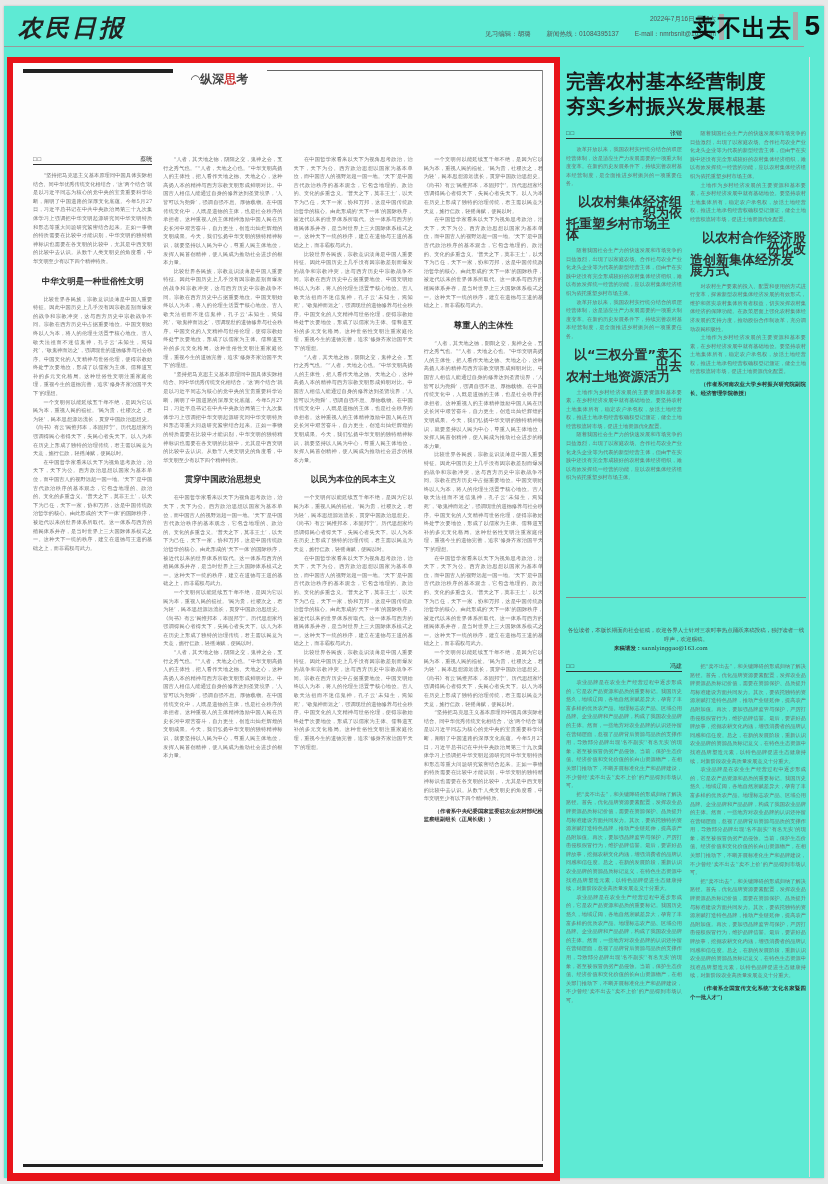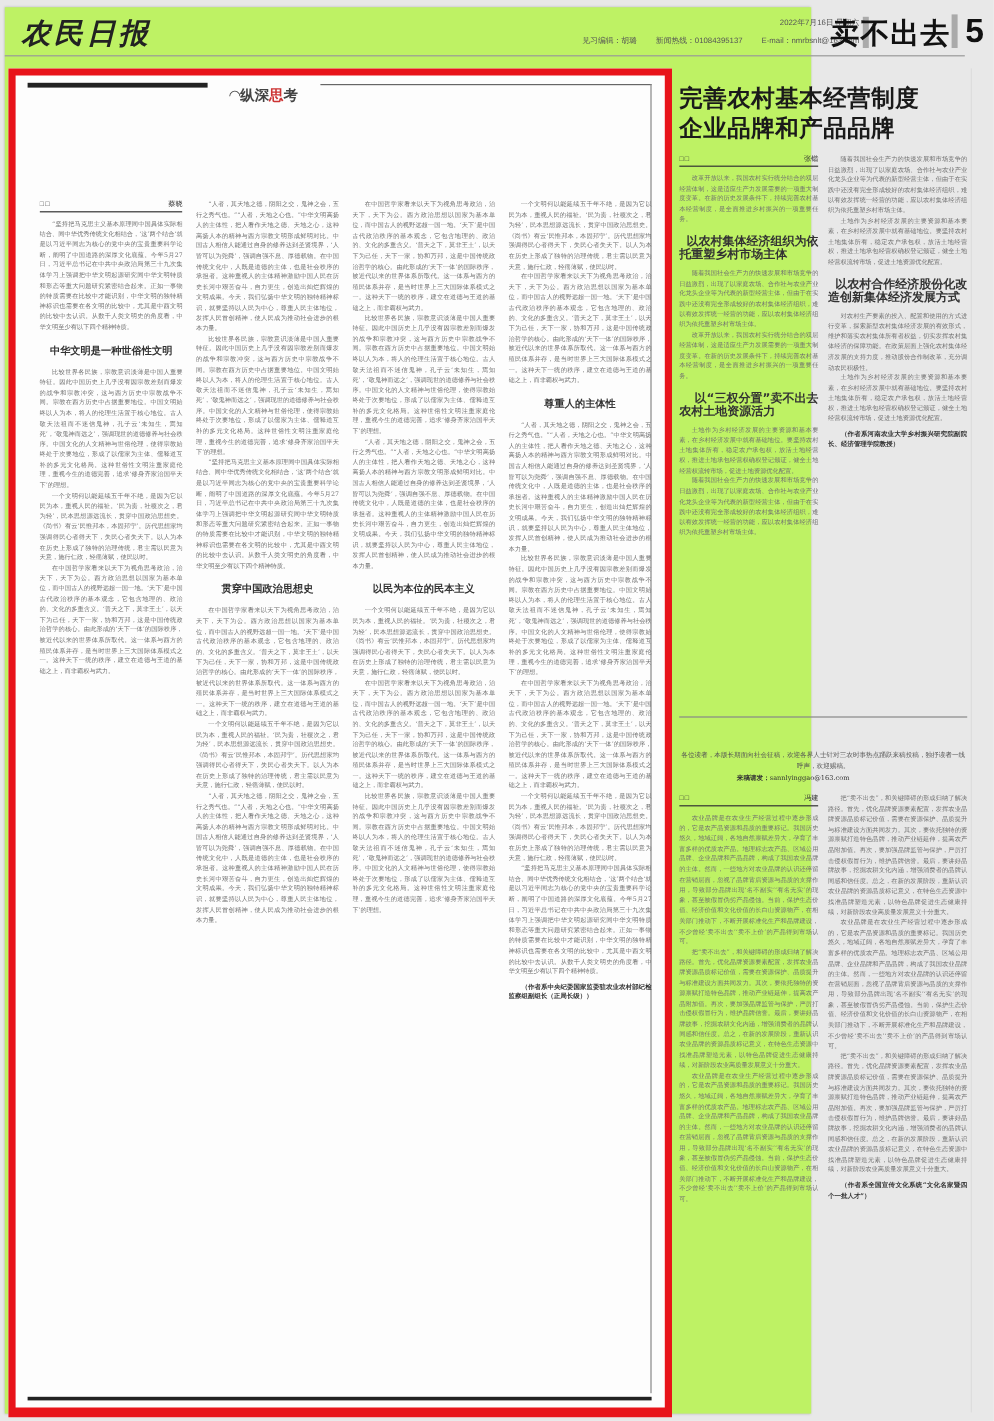--- a/index.html
+++ b/index.html
@@ -1,53 +1,53 @@
 <!DOCTYPE html>
 <html><head>
 <meta charset="utf-8">
 <style>
   * { box-sizing: border-box; margin: 0; padding: 0; }
   html, body { width: 828px; height: 1184px; overflow: hidden; background: #e8e8e8; }
   body { font-family: "DejaVu Serif", "Liberation Serif", serif; color: #333; position: relative; }
-  .page { position: absolute; left: 4px; top: 6px; width: 672px; height: 1172px; background: #bef264; box-shadow: 0 0 2px #bbb; }
+  .page { position: absolute; left: 4px; top: 6px; width: 820px; height: 1172px; background: #5eead4; box-shadow: 0 0 2px #bbb; }
   
   .masthead { position: absolute; left: 0; top: 0; width: 820px; height: 50px; }
   .logo { position: absolute; left: 14px; top: 6px; font-family: "DejaVu Serif", serif; font-size: 24px; font-style: italic; letter-spacing: 3px; color: #222; font-weight: bold; }
   .mh-rule { position: absolute; left: 0; right: 20px; top: 40px; height: 1px; background: #999; }
   .mh-date { position: absolute; right: 108px; top: 9px; font-family: "Liberation Sans", sans-serif; font-size: 6.5px; color: #555; }
   .mh-info { position: absolute; right: 108px; top: 24px; font-family: "Liberation Sans", sans-serif; font-size: 6.5px; color: #555; white-space: nowrap; }
   .mh-info span { margin-left: 14px; }
   .mh-bar { position: absolute; top: 8px; width: 5px; height: 26px; background: #aaa; }
   .section-name { position: absolute; right: 32px; top: 6px; font-family: "DejaVu Sans", sans-serif; font-weight: bold; font-size: 24px; color: #111; letter-spacing: 1px; }
   .page-no { position: absolute; right: 4px; top: 4px; font-family: "Liberation Sans", sans-serif; font-weight: bold; font-size: 28px; color: #111; }
 
   
   .red-box { position: absolute; left: 3px; top: 51px; width: 553px; height: 1124px; border: 6px solid #e8141a; border-bottom-width: 8px; background: #fdfdfd; }
   .main { position: absolute; left: 10px; top: 6px; width: 520px; height: 1100px; }
   .main-topline-l { position: absolute; left: 0; top: 0; width: 150px; height: 4px; background: #222; }
   .main-topline-r { position: absolute; left: 244px; right: 0; top: 1px; height: 1px; background: #666; }
   .main-rside { position: absolute; right: 0; top: 1px; bottom: 8px; width: 1px; background: #888; }
   .column-logo { position: absolute; left: 168px; top: 2px; font-family: "DejaVu Sans", sans-serif; font-size: 12px; font-weight: bold; color: #444; }
   .column-logo .mk { color: #c33; }
   .headline { position: absolute; left: 0; width: 520px; top: 30px; text-align: center; font-family: "DejaVu Serif", serif; font-weight: bold; font-size: 36px; color: #1a1a1a; letter-spacing: 3px; }
-  .cols4 { position: absolute; left: 10px; top: 98px; width: 510px; height: 990px; display: grid; grid-template-columns: repeat(4, 1fr); column-gap: 11px; }
+  .cols4 { position: absolute; left: 10px; top: 86px; width: 510px; height: 990px; display: grid; grid-template-columns: repeat(4, 1fr); column-gap: 11px; }
   .col { position: relative; overflow: hidden; font-size: 5.2px; line-height: 8.6px; color: #666; text-align: justify; }
   .byline { display: flex; justify-content: space-between; border-bottom: 1px solid #333; font-size: 6px; line-height: 9px; margin-bottom: 6px; color: #333; font-family: "Liberation Sans", sans-serif; }
   .byline .box { letter-spacing: 1px; }
   .para { text-indent: 2em; margin-bottom: 0; color: #707070; }
   .sub { text-align: center; font-family: "DejaVu Sans", sans-serif; font-weight: bold; font-size: 8.5px; line-height: 12px; color: #333; margin: 9px 0 8px; }
   .sig { font-weight: bold; color: #333; text-indent: 2em; font-size: 5.4px; margin-top: 4px; }
   .main-bottom { position: absolute; left: 0; right: 0; bottom: 2px; height: 3px; background: #222; }
 
   
   .right { position: absolute; left: 562px; top: 51px; width: 240px; height: 1120px; }
   .r-head { font-family: "DejaVu Serif", serif; font-weight: bold; font-size: 19.5px; line-height: 25px; color: #1a1a1a; letter-spacing: 0.5px; margin-top: 12px; }
   .r-cols { display: grid; grid-template-columns: 1fr 1fr; column-gap: 8px; margin-top: 10px; }
   .r-cols .col { font-size: 5.2px; line-height: 8.6px; }
-  .r-sub { text-align: left; font-family: "DejaVu Sans", sans-serif; font-weight: bold; font-size: 10px; line-height: 11px; color: #333; margin: 8px 0 6px; }
+  .r-sub { text-align: left; font-family: "DejaVu Sans", sans-serif; font-weight: bold; font-size: 13px; line-height: 11px; color: #333; margin: 8px 0 6px; }
   .r-sub .first { display: block; text-align: right; }
   .divider { height: 1px; background: #888; margin: 10px 0 0 0; }
   .notice { text-align: center; margin-top: 28px; }
   .notice-title { font-family: "DejaVu Sans", sans-serif; font-weight: bold; font-size: 13px; color: #222; letter-spacing: 1px; }
   .notice-body { font-size: 5.5px; line-height: 9px; color: #555; margin-top: 6px; }
   .notice-mail { font-size: 5.5px; color: #333; margin-top: 1px; text-align: left; padding-left: 48px; }
   .notice-mail b { font-family: "DejaVu Sans", sans-serif; }
   .r-head2 { font-family: "DejaVu Serif", serif; font-weight: bold; font-size: 13.2px; line-height: 18px; color: #1a1a1a; margin-top: 40px; white-space: nowrap; letter-spacing: 0.3px; }
   .r-right-edge { position: absolute; left: 805px; top: 51px; width: 1px; height: 1120px; background: #ddd; }
 </style>
@@ -122,21 +122,21 @@
           <p class="sig">（作者系中央纪委国家监委驻农业农村部纪检监察组副组长（正局长级））</p>
         </div>
       </div>
       <div class="main-bottom"></div>
     </div>
   </div>
 
   <div class="right">
     <div class="r-head">
       <div>完善农村基本经营制度</div>
-      <div>企业品牌和产品品牌</div>
+      <div>夯实乡村振兴发展根基</div>
     </div>
     <div class="r-cols">
       <div class="col" style="height:458px;">
         <div class="byline">
           <span class="box">□□</span>
           <span>张锴</span>
         </div>
         <p class="para">改革开放以来，我国农村实行统分结合的双层经营体制，这是适应生产力发展需要的一项重大制度变革。在新的历史发展条件下，持续完善农村基本经营制度，是全面推进乡村振兴的一项重要任务。</p>
         <div class="r-sub">
           <span class="first">以农村集体经济组织为依</span>

